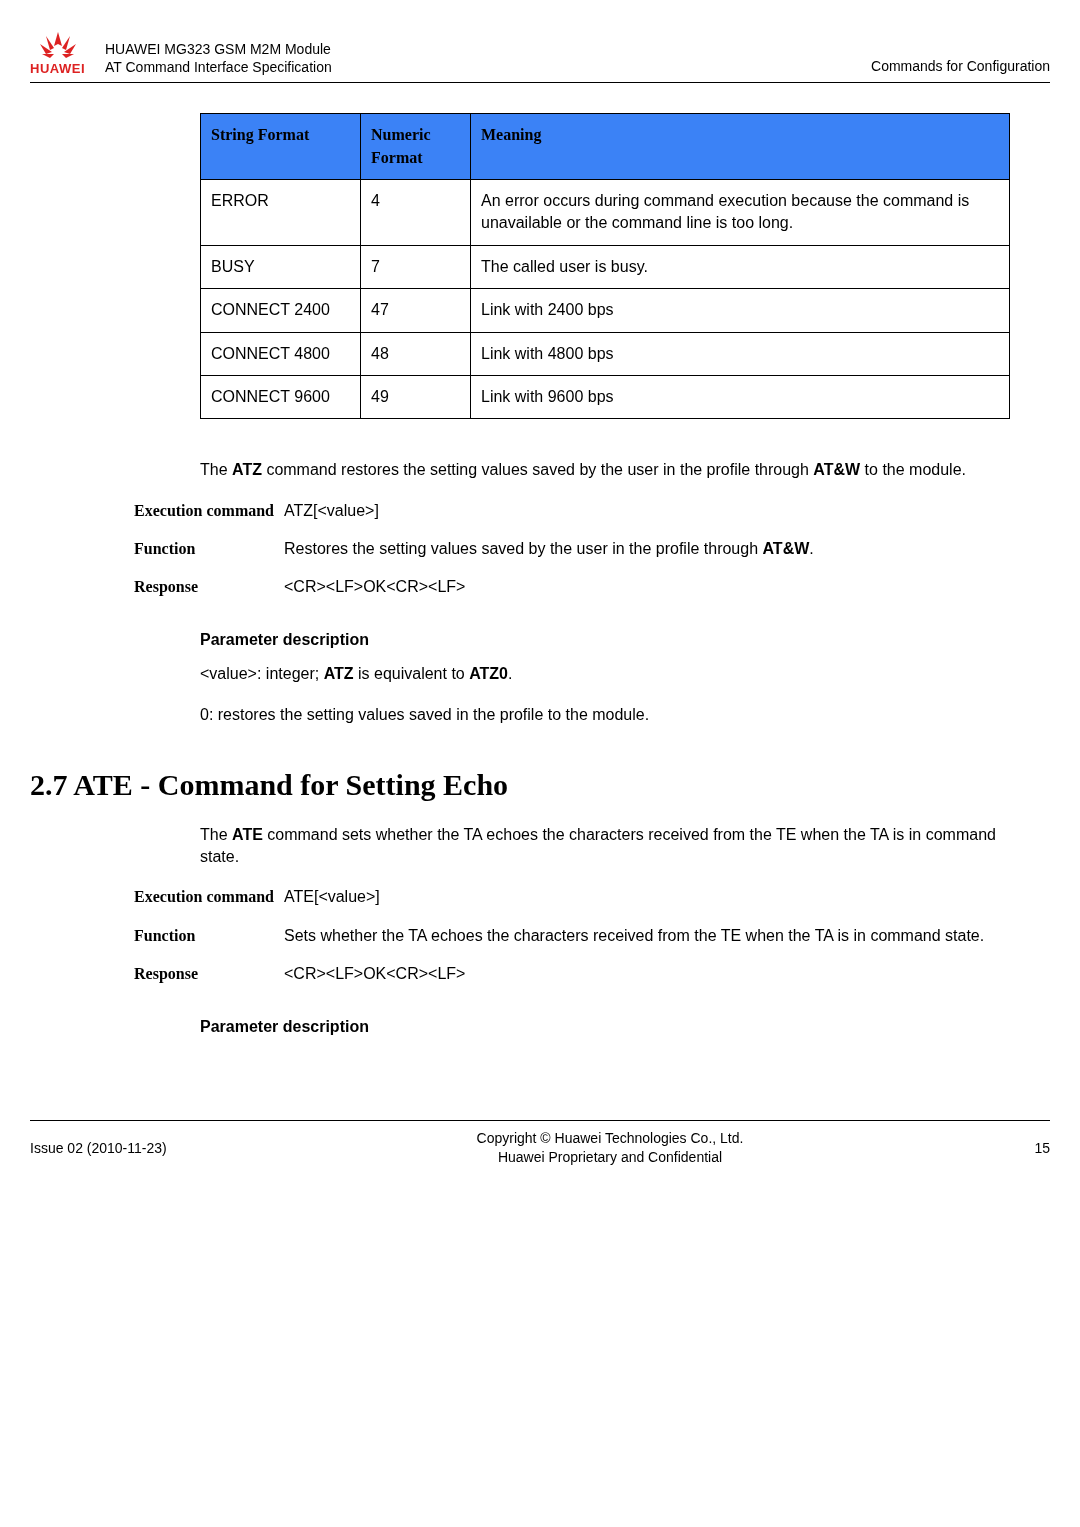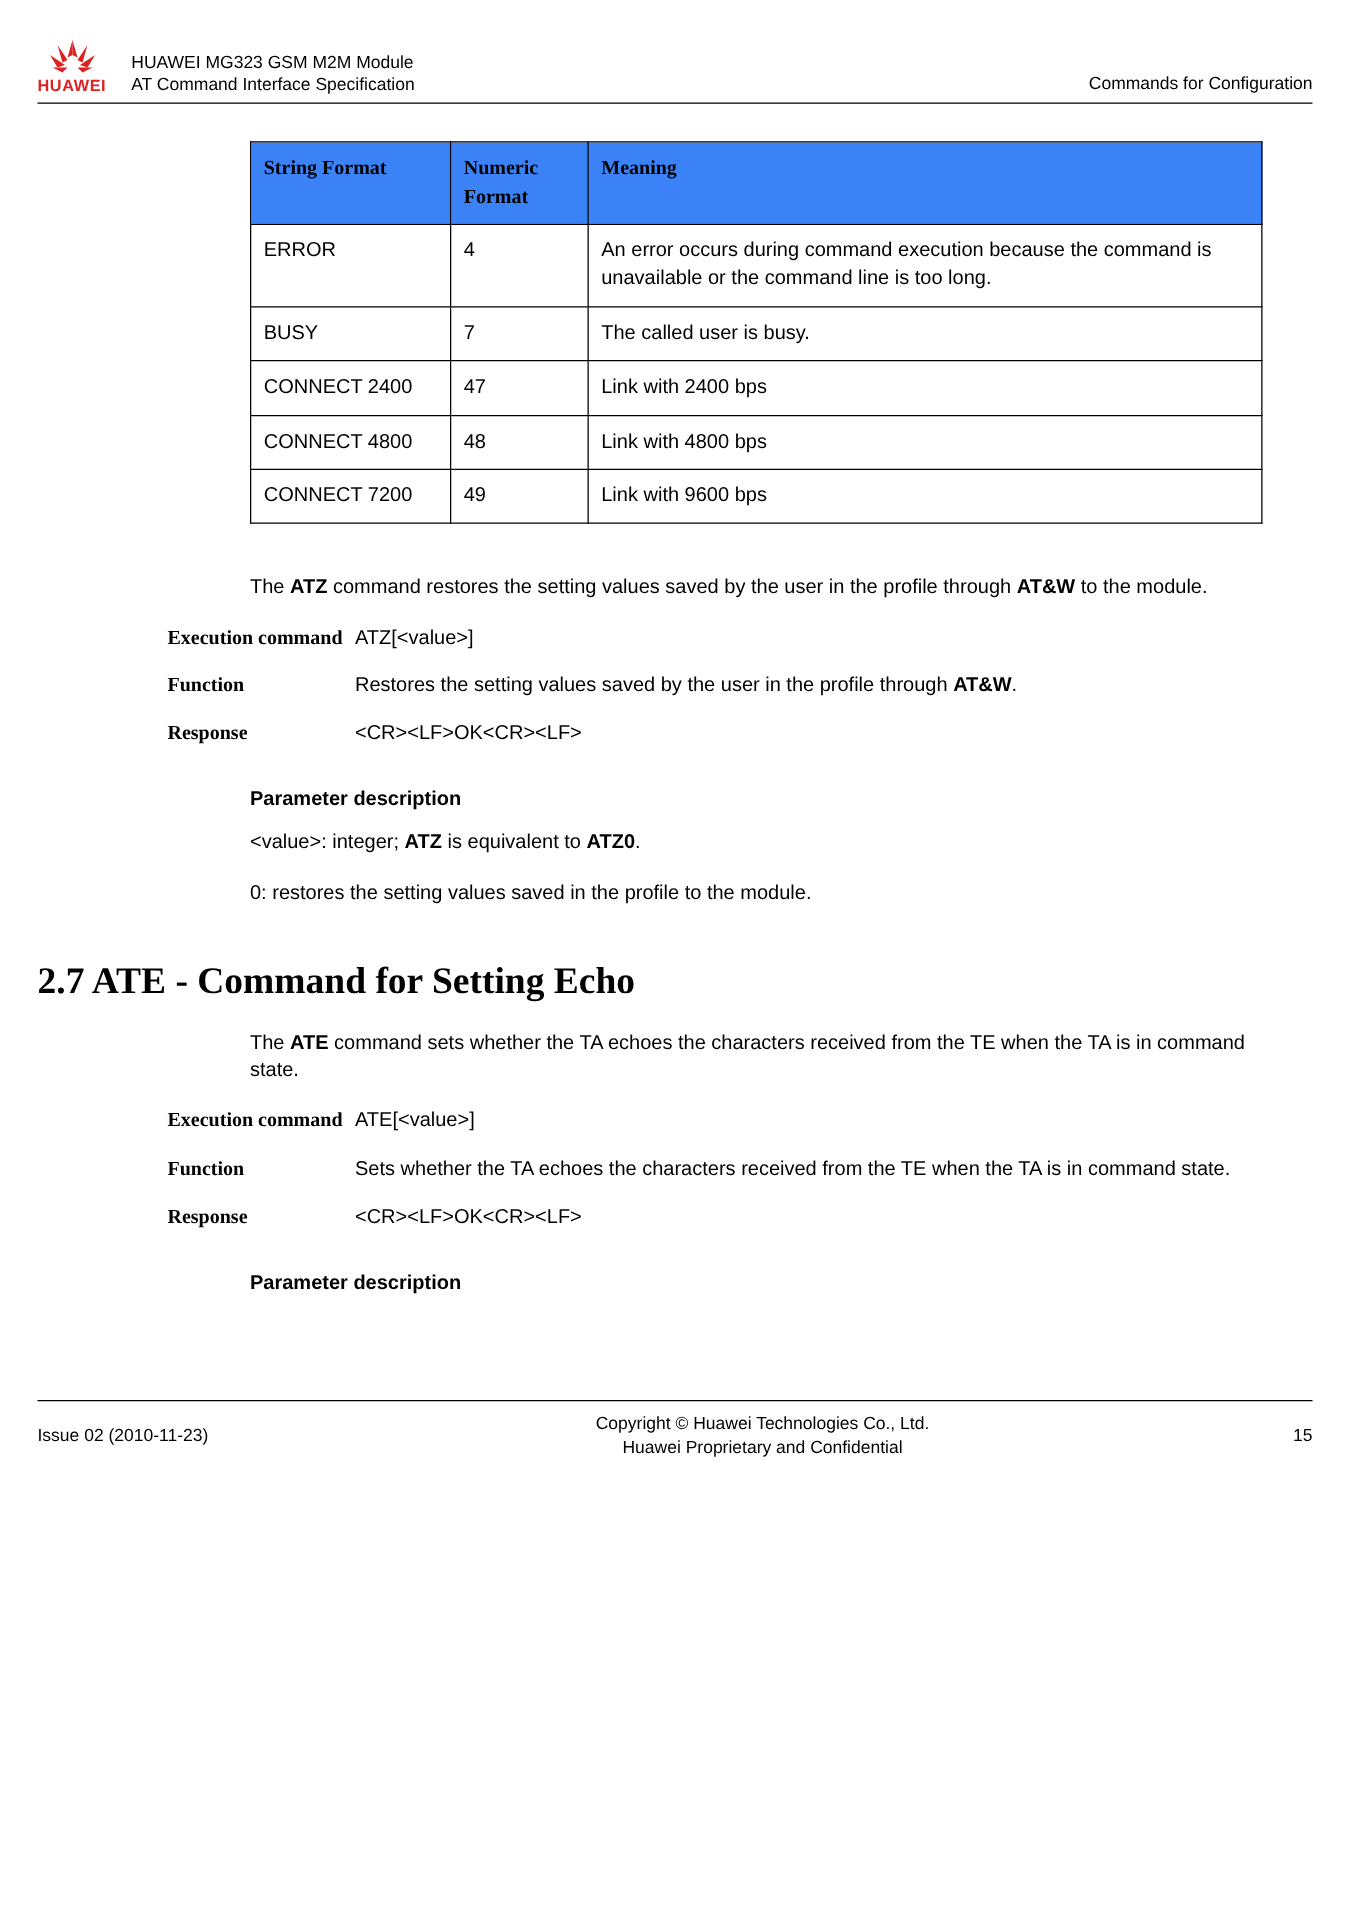--- a/index.html
+++ b/index.html
@@ -139,21 +139,21 @@
           <td>CONNECT 2400</td>
           <td>47</td>
           <td>Link with 2400 bps</td>
         </tr>
         <tr>
           <td>CONNECT 4800</td>
           <td>48</td>
           <td>Link with 4800 bps</td>
         </tr>
         <tr>
-          <td>CONNECT 7200</td>
+          <td>CONNECT 9600</td>
           <td>49</td>
           <td>Link with 9600 bps</td>
         </tr>
       </tbody>
     </table>
   </div>
 
 
   <p class="body-text">
     <span>The </span><strong>ATZ</strong><span> command restores the setting values saved by the user in the profile through </span><strong>AT&amp;W</strong><span> to the module.</span>

